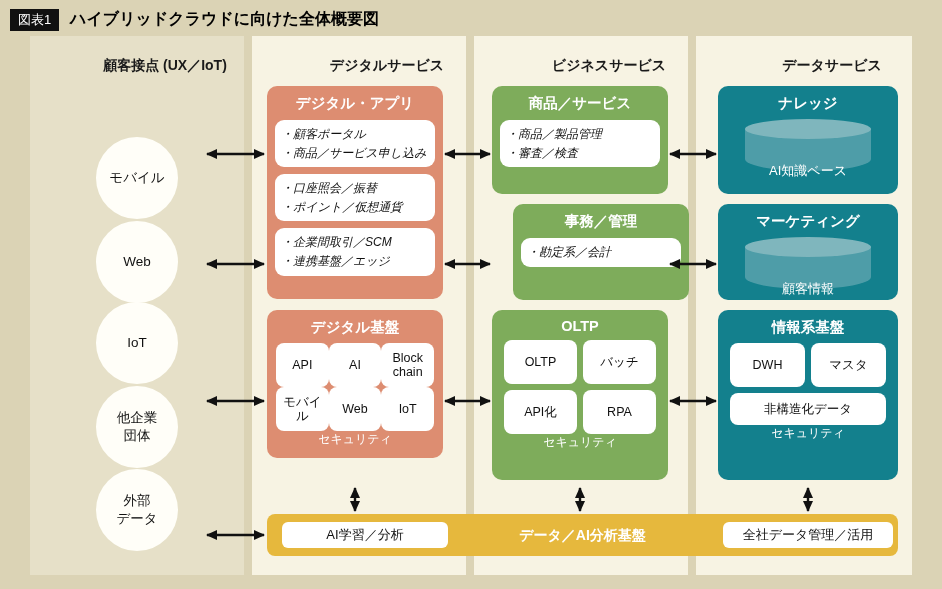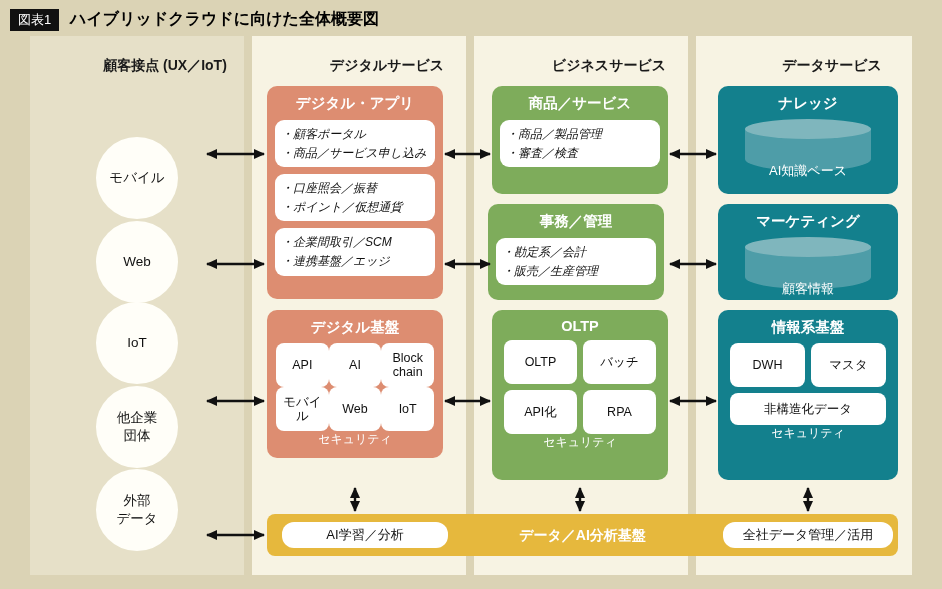--- a/index.html
+++ b/index.html
@@ -26,21 +26,21 @@
 
   .group{position:absolute;border-radius:10px;}
   .g-salmon{background:var(--salmon,#DD8D71);}
   .g-green{background:var(--green,#7EAC5B);}
   .g-teal{background:var(--teal,#13808D);}
   .group-title{text-align:center;font-weight:bold;font-size:14.5px;color:#fff;padding-top:8px;}
 
   .app{left:267px;top:86px;width:176px;height:213px}
   .plat{left:267px;top:310px;width:176px;height:148px}
   .prod{left:492px;top:86px;width:176px;height:108px}
-  .adm{left:488px;top:204px;width:176px;height:96px}
+  .adm{left:513px;top:204px;width:176px;height:96px}
   .oltp{left:492px;top:310px;width:176px;height:170px}
   .knw{left:718px;top:86px;width:180px;height:108px}
   .mkt{left:718px;top:204px;width:180px;height:96px}
   .inf{left:718px;top:310px;width:180px;height:170px}
 
   .wbox{background:#fff;border-radius:9px;margin:7px 8px;padding:5px 6px;color:#111;
         font-size:12px;line-height:1.55;font-style:italic;}
   .wbox div{white-space:nowrap;}
 
   .grid3{display:grid;grid-template-columns:repeat(3,1fr);margin:6px 9px 0;}
@@ -54,21 +54,21 @@
   .cyl{position:relative;width:126px;height:42px;margin:16px auto 0;
        background:var(--cylinder_body,#4E9DA8);border-radius:0 0 63px 63px / 0 0 12px 12px;}
   .cyl::before{content:"";position:absolute;left:0;top:-10px;width:126px;height:20px;border-radius:50%;
        background:var(--cylinder_top,#7FB6BD);}
   .cyl-label{position:absolute;left:0;right:0;top:13px;text-align:center;color:#fff;font-size:13px;margin-top:20px;}
 
   .foundation{position:absolute;left:267px;top:514px;width:631px;height:42px;
        background:var(--yellow,#E6B83D);border-radius:8px;}
   .f-title{position:absolute;left:0;width:100%;top:0;height:42px;line-height:42px;text-align:center;
        color:#fff;font-weight:bold;font-size:14px;}
-  .fbox{position:absolute;top:8px;height:26px;background:#fff;border-radius:12px;color:#111;font-size:13px;
+  .fbox{position:absolute;top:8px;height:26px;background:#fff;border-radius:6px;color:#111;font-size:13px;
        display:flex;align-items:center;justify-content:center;}
   .fb-left{left:15px;width:166px}
   .fb-right{right:5px;width:170px}
 
   .arrows{position:absolute;left:0;top:0;pointer-events:none;}
 </style>
 </head>
 <body>
 
 <div class="page">
@@ -141,21 +141,20 @@
     <div class="wbox">
       <div>・商品／製品管理</div>
       <div>・審査／検査</div>
     </div>
   </div>
 
   <div class="group g-green adm">
     <div class="group-title">事務／管理</div>
     <div class="wbox">
       <div>・勘定系／会計</div>
-      <div>・販売／生産管理</div>
     </div>
   </div>
 
   <div class="group g-green oltp">
     <div class="group-title">OLTP</div>
     <div class="grid2">
       <div class="cell">OLTP</div>
       <div class="cell">バッチ</div>
       <div class="cell">API化</div>
       <div class="cell">RPA</div>

